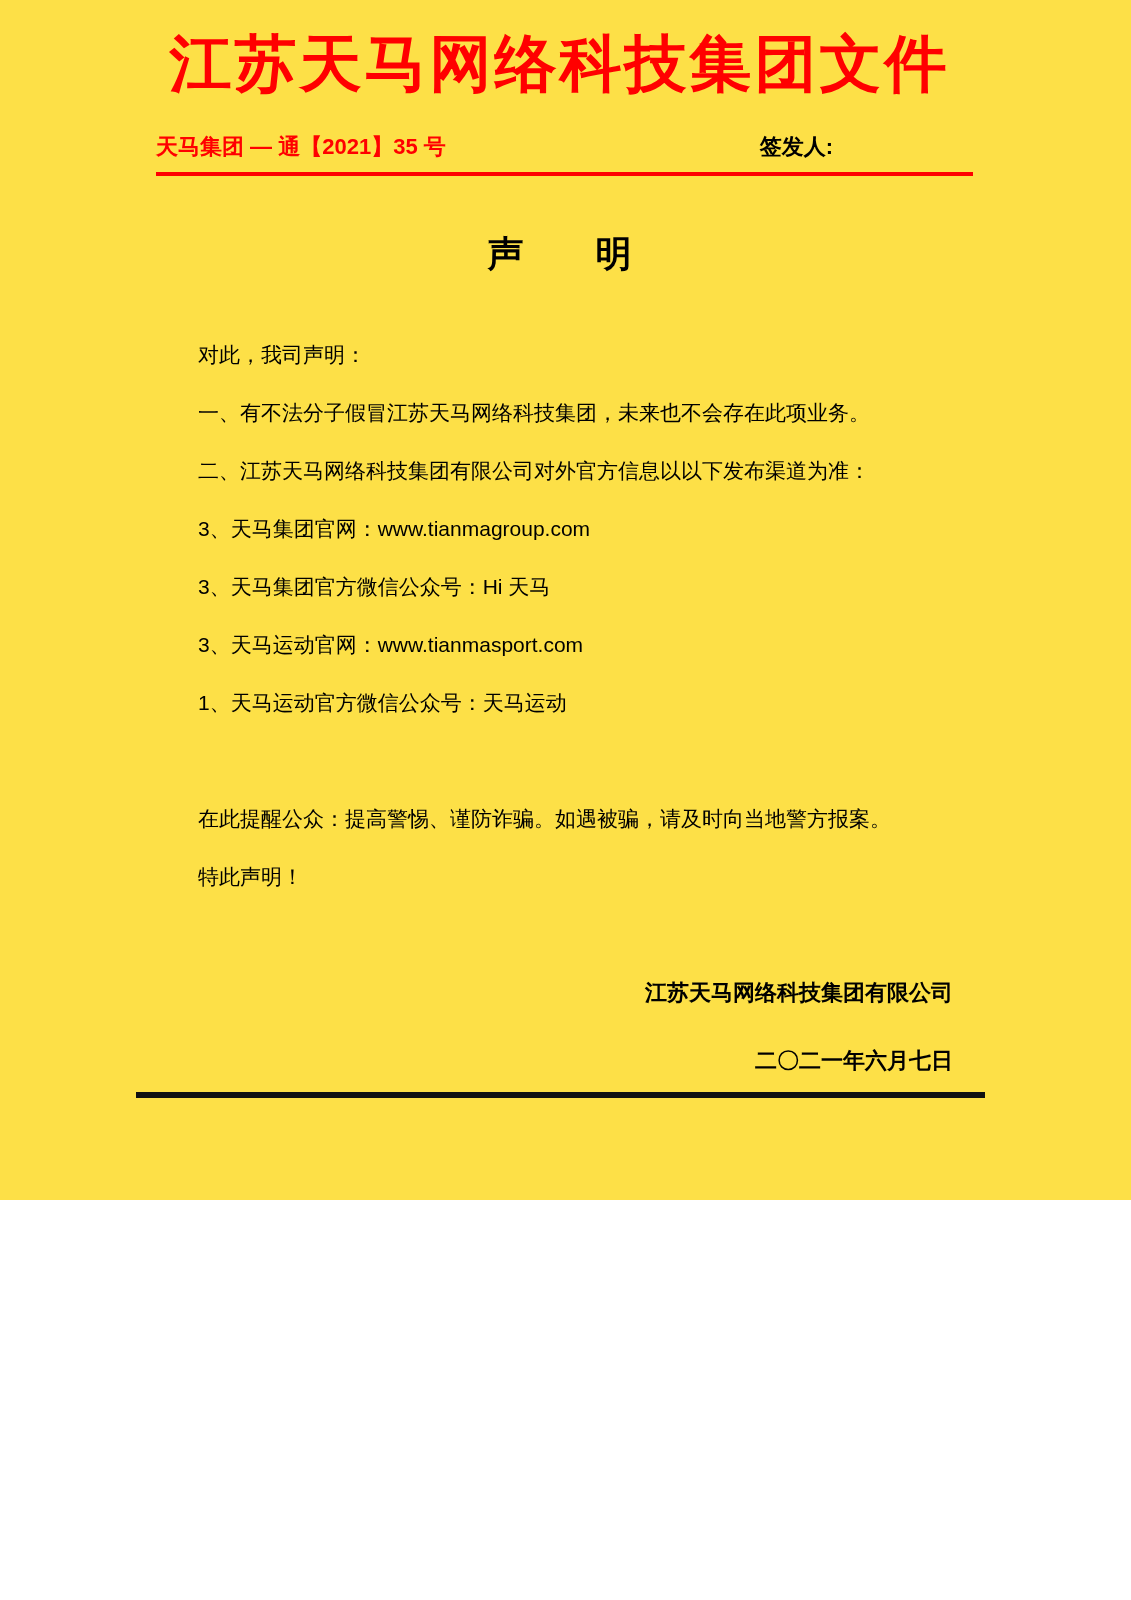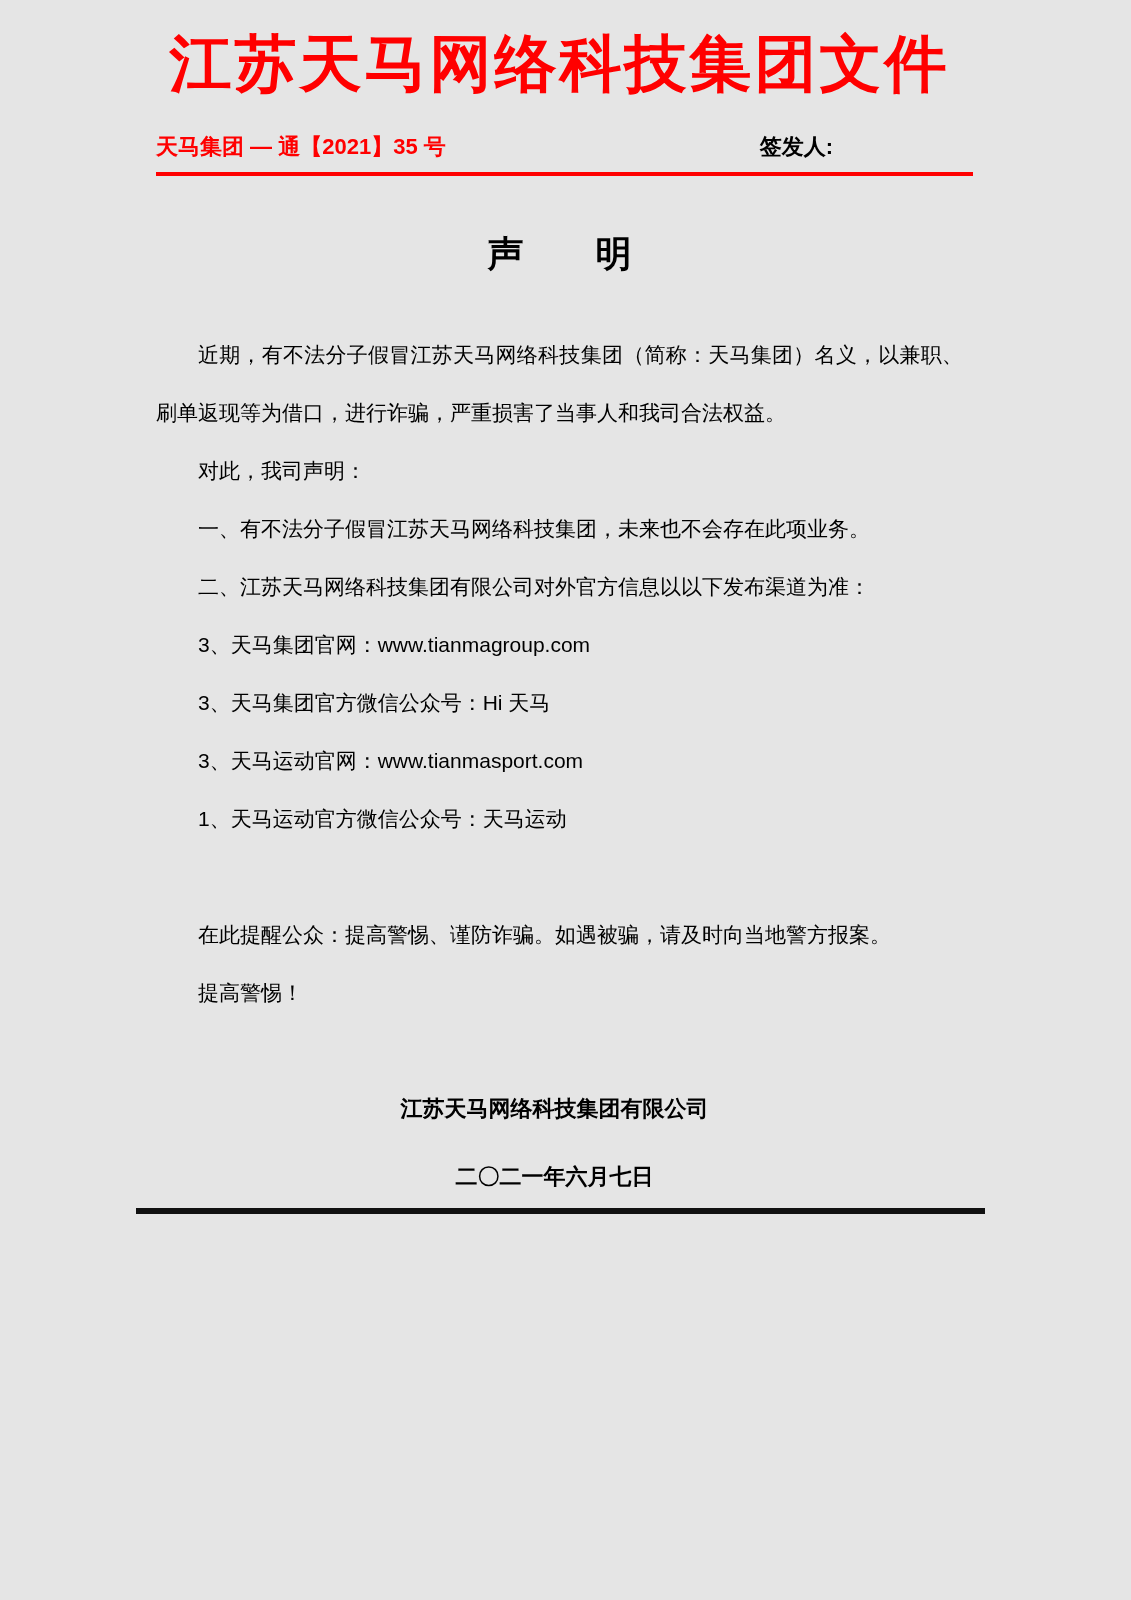--- a/index.html
+++ b/index.html
@@ -7,22 +7,22 @@
     padding: 0;
     background: #ffffff;
   }
   body {
     font-family: "Liberation Sans", "DejaVu Sans", sans-serif;
     color: #000000;
   }
   .page {
     position: relative;
     width: 1131px;
-    height: 1600px;
-    background: #e5e5e5;
+    height: 1200px;
+    background: #fde047;
     overflow: hidden;
     box-sizing: border-box;
   }
   .content {
     padding: 0 168px 0 156px;
   }
   
   .org-title {
     margin: 28px 0 0 0;
     font-size: 62px;
@@ -71,21 +71,21 @@
   .para {
     margin: 0;
     text-indent: 2em;
   }
   .gap-above {
     margin-top: 58px;
   }
   
   .signature {
     margin-top: 58px;
-    text-align: center;
+    text-align: right;
     font-weight: bold;
     font-size: 22px;
     line-height: 58px;
     padding-right: 10px;
   }
   .signature p { margin: 0; }
   .signature .sig-date { margin-top: 10px; }
   
   .subject-line {
     margin: 52px 0 0 0;
@@ -113,30 +113,29 @@
         <span class="doc-number">天马集团 — 通【2021】35 号</span>
         <span class="issuer">签发人:</span>
       </div>
       <div class="red-rule"></div>
     </header>
 
     <main>
       <h2 class="doc-title">声　　明</h2>
 
       <div class="body-text">
-        <p class="para">近期，有不法分子假冒江苏天马网络科技集团（简称：天马集团）名义，以兼职、刷单返现等为借口，进行诈骗，严重损害了当事人和我司合法权益。</p>
         <p class="para">对此，我司声明：</p>
         <p class="para">一、有不法分子假冒江苏天马网络科技集团，未来也不会存在此项业务。</p>
         <p class="para">二、江苏天马网络科技集团有限公司对外官方信息以以下发布渠道为准：</p>
         <p class="para">3、天马集团官网：www.tianmagroup.com</p>
         <p class="para">3、天马集团官方微信公众号：Hi 天马</p>
         <p class="para">3、天马运动官网：www.tianmasport.com</p>
         <p class="para">1、天马运动官方微信公众号：天马运动</p>
         <p class="para gap-above">在此提醒公众：提高警惕、谨防诈骗。如遇被骗，请及时向当地警方报案。</p>
-        <p class="para">提高警惕！</p>
+        <p class="para">特此声明！</p>
       </div>
 
       <div class="signature">
         <p class="sig-company">江苏天马网络科技集团有限公司</p>
         <p class="sig-date">二〇二一年六月七日</p>
       </div>
     </main>
 
     <footer>
       <div class="black-rule"></div>

